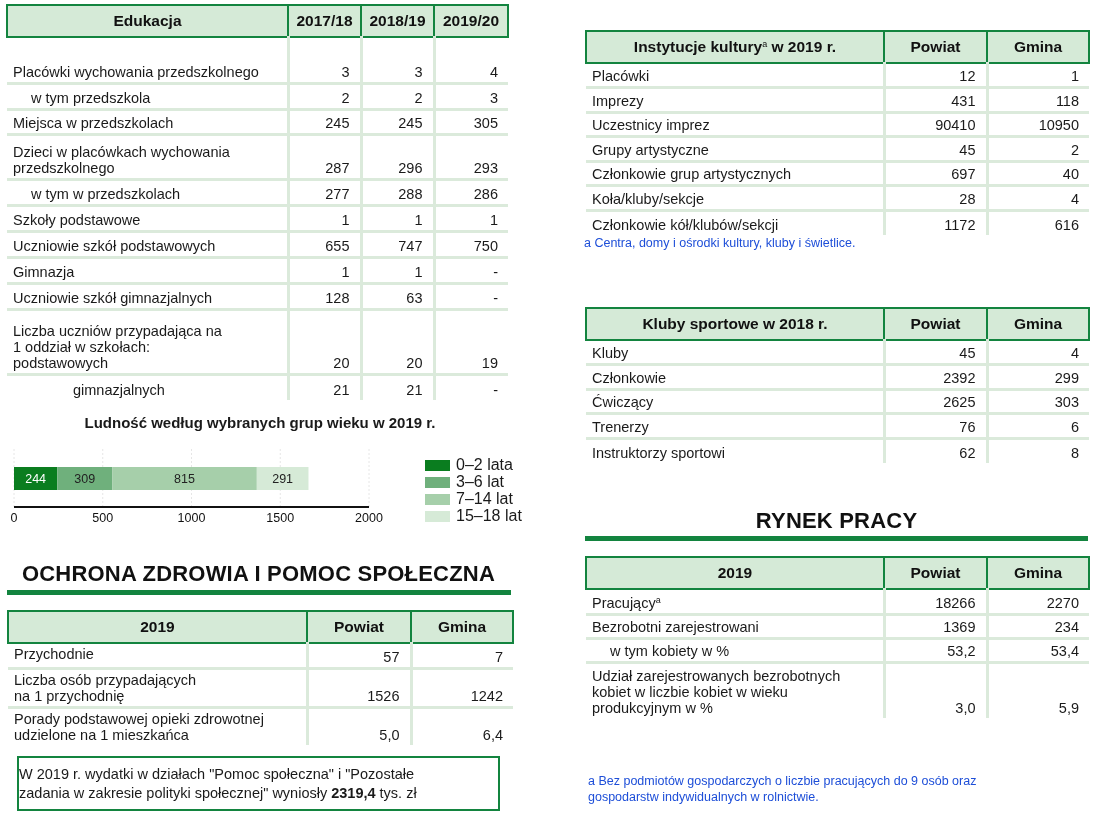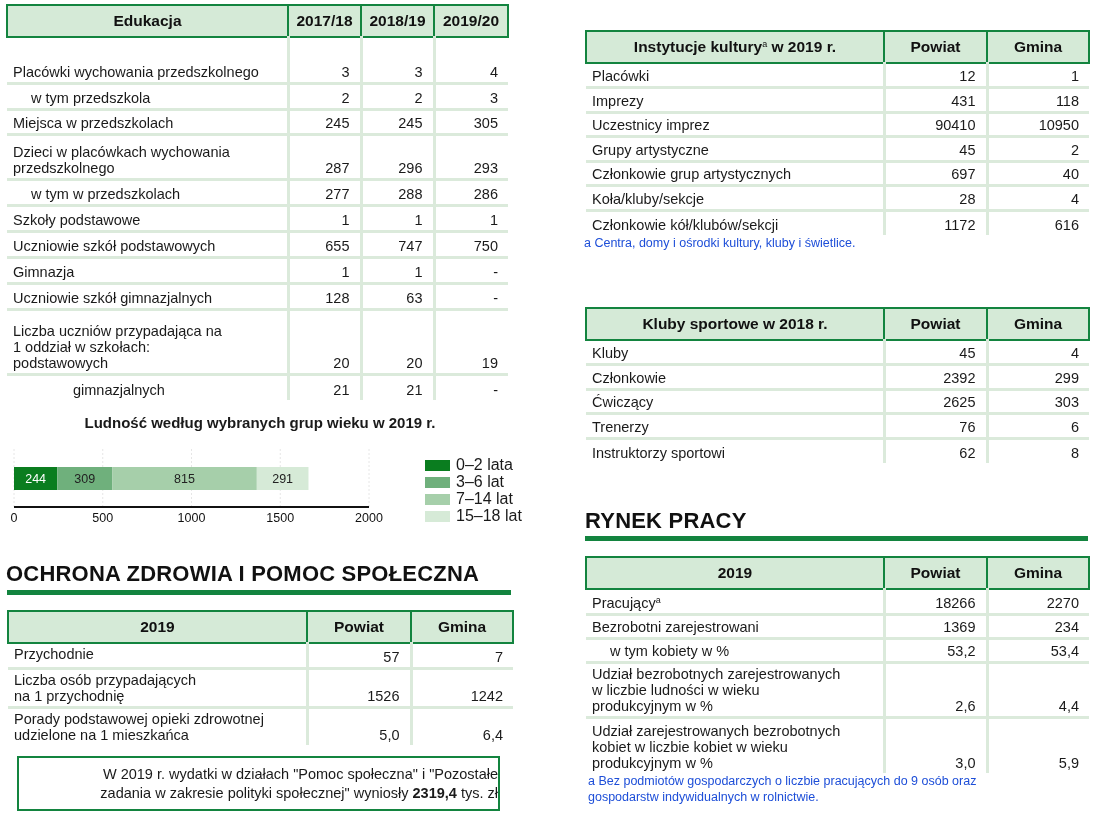--- a/index.html
+++ b/index.html
@@ -15,29 +15,29 @@
     font-size: 14.5px; vertical-align: bottom; padding: 2px 4px 2px 4px; line-height: 16px;
     border-bottom: 3px solid #dbeadb;
   }
   table.st td.num { text-align: right; padding-right: 10px; border-left: 3px solid #dbeadb; }
   table.st tr.last td { border-bottom: none; }
   table.st td.lbl { padding-left: 6px; white-space: pre-line; }
   .ind1 { padding-left: 24px !important; }
   .ind2 { padding-left: 66px !important; }
 
   .section-title {
-    position: absolute; font-weight: bold; font-size: 22px; color: #111; 
+    position: absolute; font-weight: bold; font-size: 22px; color: #111; text-align: center;
     letter-spacing: 0.2px;
   }
   .section-rule { position: absolute; height: 5px; background: #13843f; }
 
   .footnote { position: absolute; font-size: 12.5px; color: #1d4ed8; line-height: 16px; }
 
   .note-box {
-    position: absolute; border: 2px solid #13843f; text-align: right; font-size: 14.5px;
+    position: absolute; border: 2px solid #13843f; text-align: left; font-size: 14.5px;
     line-height: 19px; padding-top: 7px;
   }
 
   .chart-title { position: absolute; font-weight: bold; font-size: 15px; text-align: center; }
   .legend-item { position: absolute; display: flex; align-items: center; font-size: 16px; }
   .legend-swatch { width: 25px; height: 11px; margin-right: 6px; display: inline-block; }
   sup { font-size: 9px; vertical-align: 5px; font-weight: normal; }
 </style>
 </head>
 <body>
@@ -333,27 +333,20 @@
     <tr style="height:24px">
       <td class="lbl">Bezrobotni zarejestrowani</td>
       <td class="num">1369</td>
       <td class="num">234</td>
     </tr>
     <tr style="height:24px">
       <td class="lbl ind1">w tym kobiety w %</td>
       <td class="num">53,2</td>
       <td class="num">53,4</td>
     </tr>
-    <tr style="height:55px">
-      <td class="lbl">Udział bezrobotnych zarejestrowanych
-    w liczbie ludności w wieku
-    produkcyjnym w %</td>
-      <td class="num">2,6</td>
-      <td class="num">4,4</td>
-    </tr>
     <tr class="last" style="height:55px">
       <td class="lbl">Udział zarejestrowanych bezrobotnych
     kobiet w liczbie kobiet w wieku
     produkcyjnym w %</td>
       <td class="num">3,0</td>
       <td class="num">5,9</td>
     </tr>
   </tbody>
 </table>
 <div class="footnote" style="left:588px; top:773px;">

